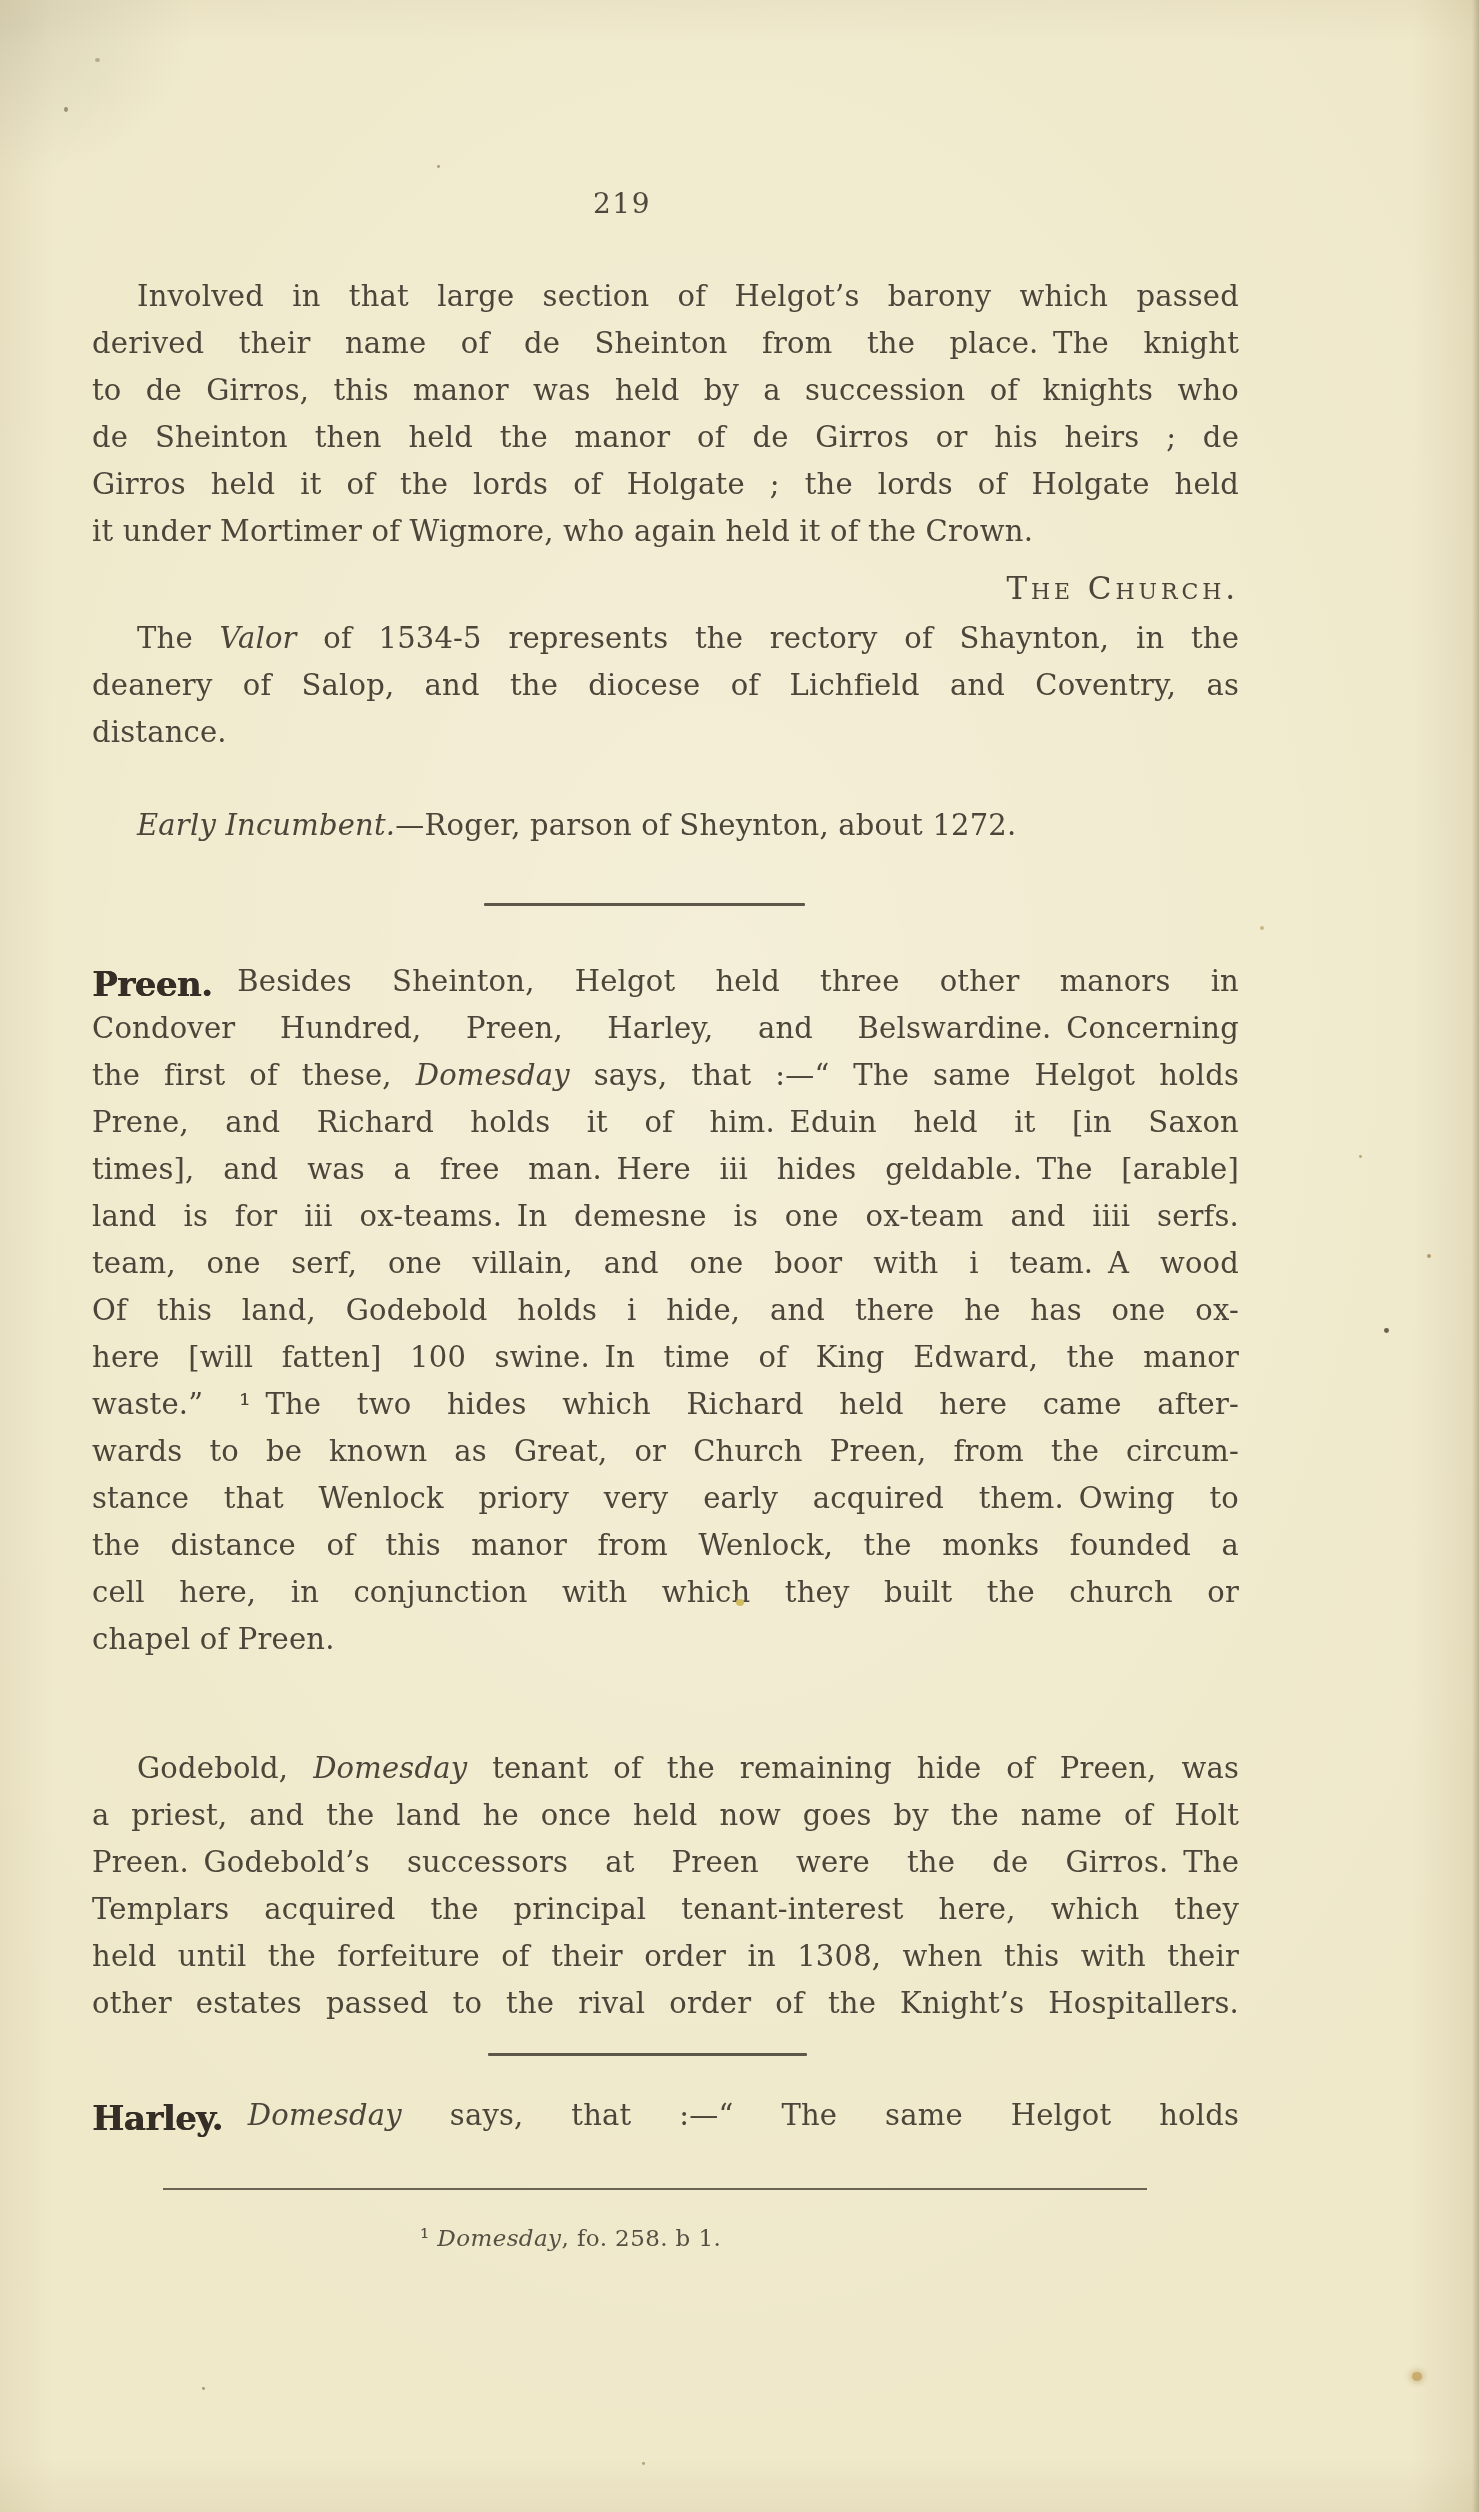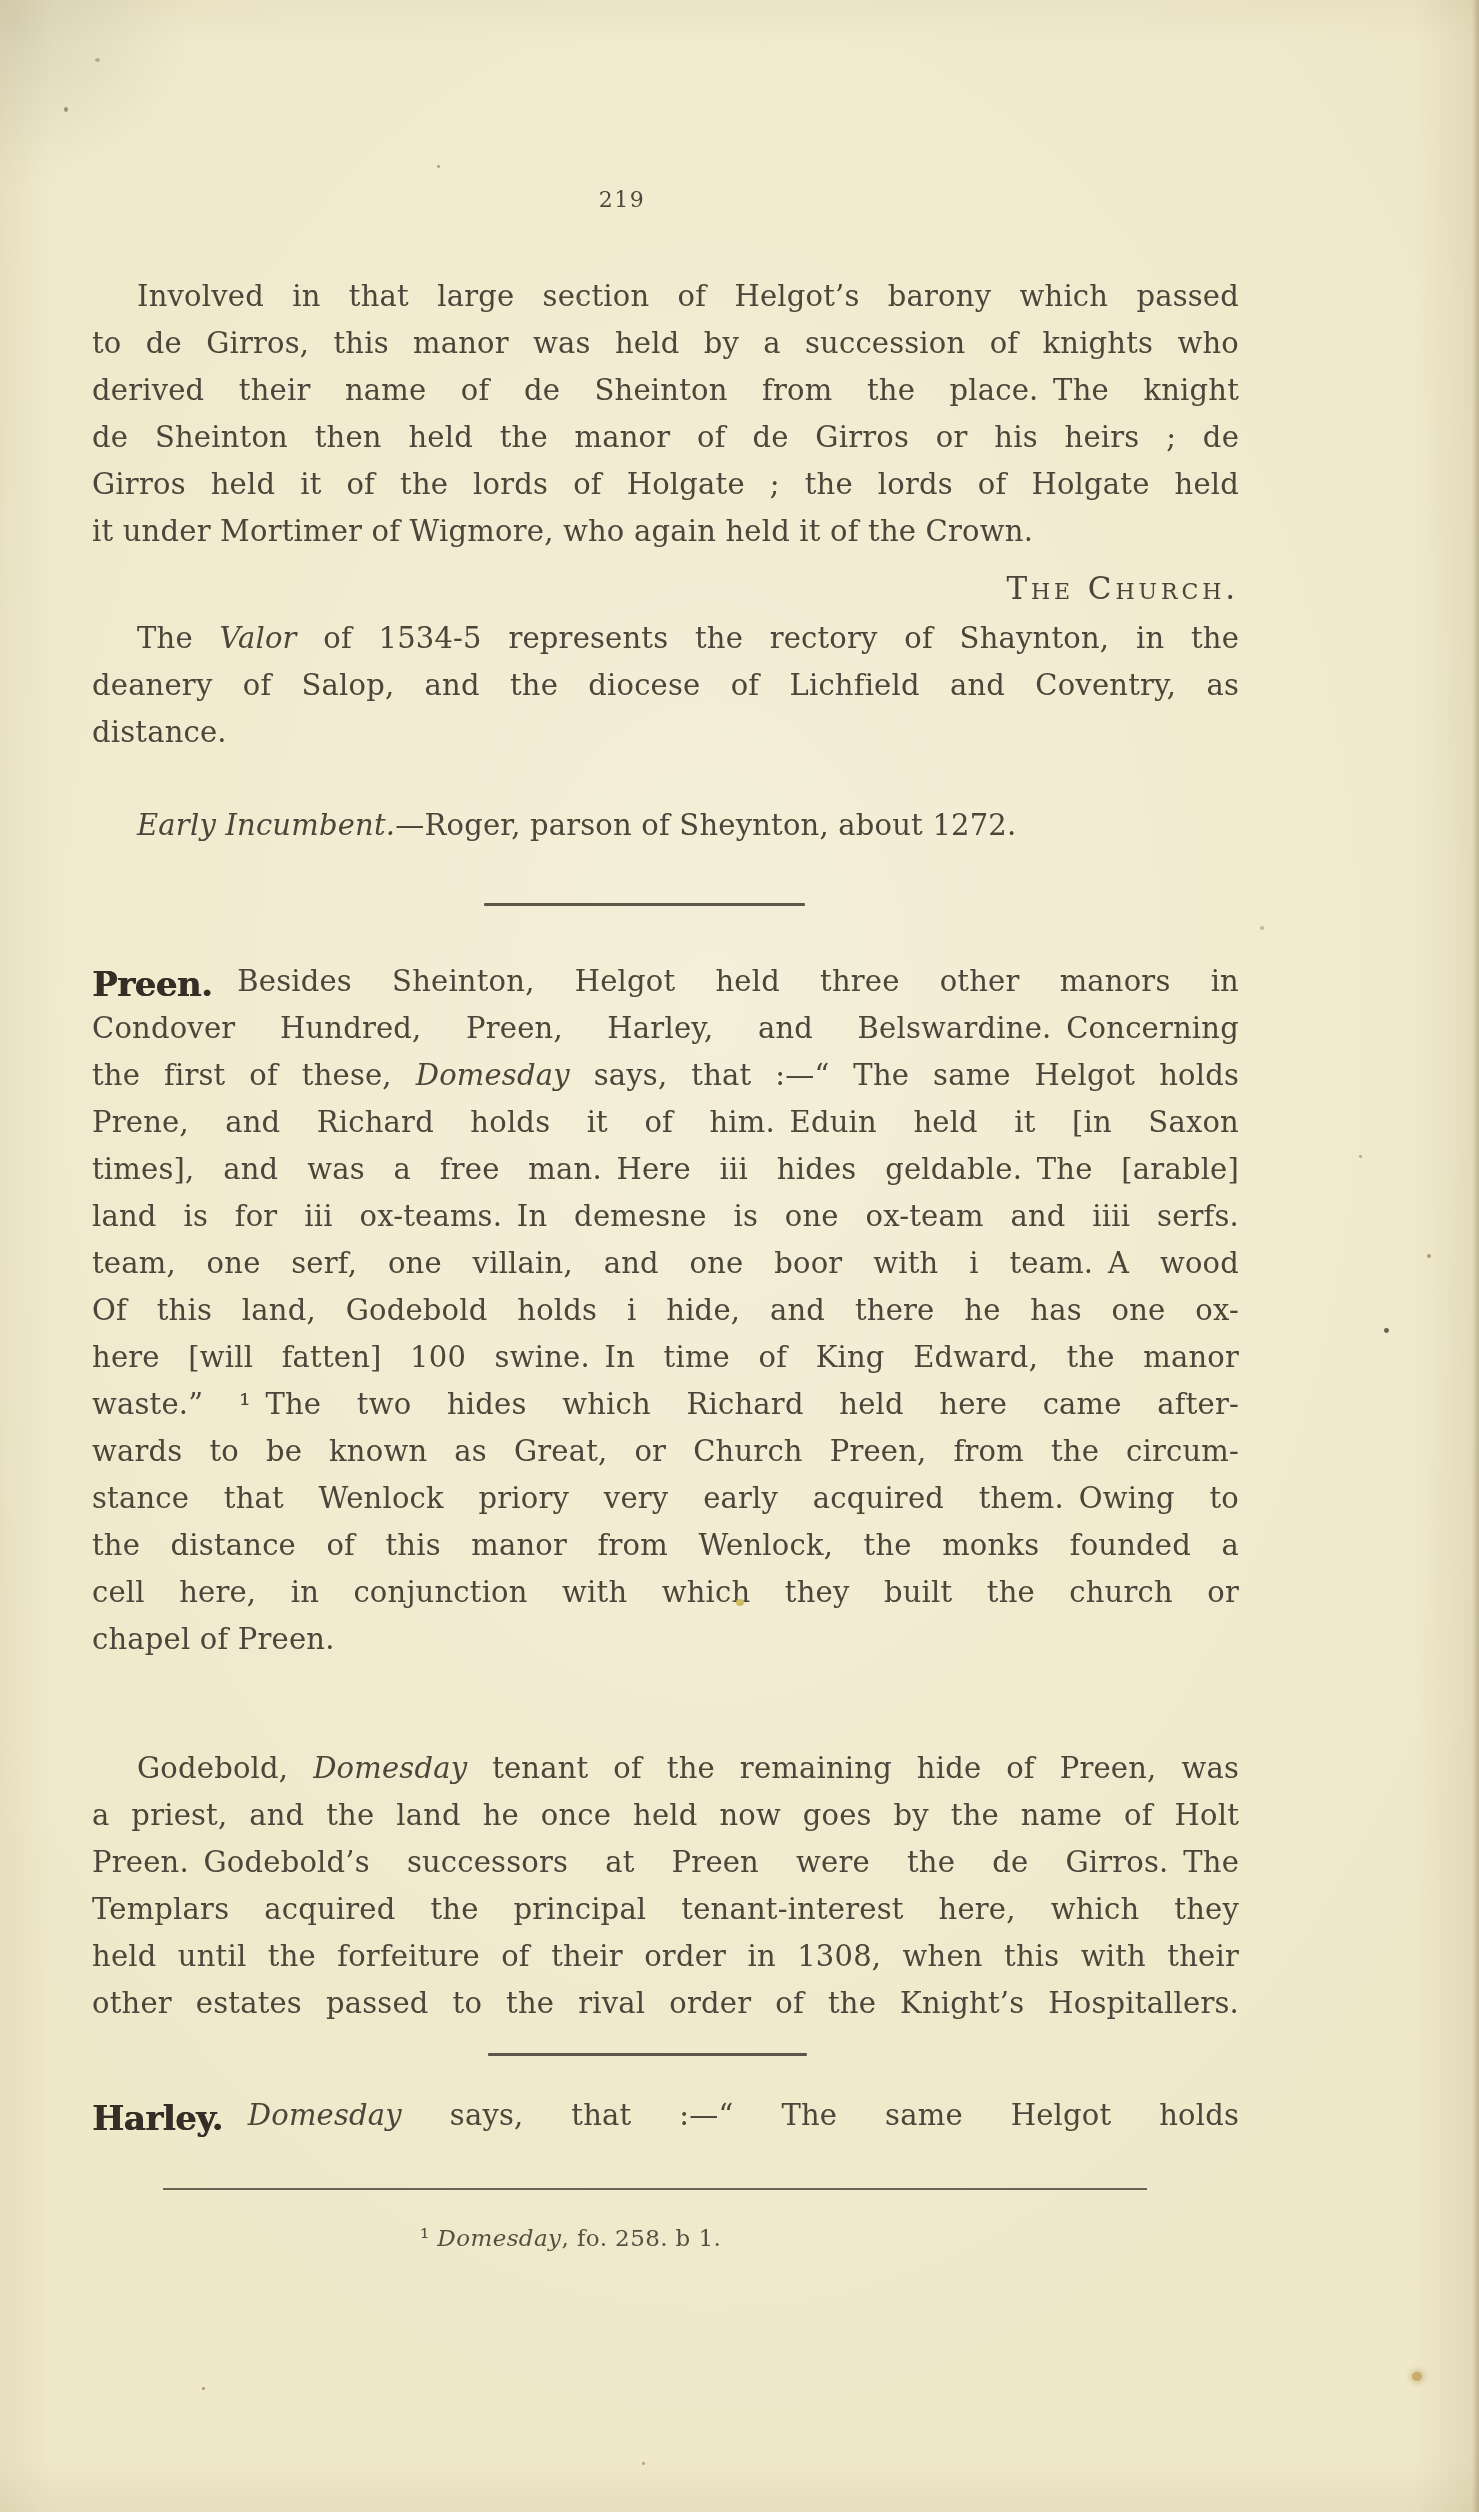--- a/index.html
+++ b/index.html
@@ -28,21 +28,21 @@
   }
   .tline.just { text-align-last:justify; }
   .tline.ind  { text-indent:45px; }
   .headword {
     font-size:34px; font-weight:bold; letter-spacing:-0.5px;
     color:#342e26; line-height:0; margin-right:25px; vertical-align:-4.9px;
     text-shadow:0.6px 0 0 #342e26;
   }
   .pagenum {
     position:absolute; top:187px; left:92px; width:1060px;
-    text-align:center; font-size:22px; letter-spacing:1.5px; color:#4e483c;
+    text-align:center; font-size:28px; letter-spacing:1.5px; color:#4e483c;
   }
   .church-heading {
     position:absolute; top:570px; left:92px; width:1147px;
     text-align:right; font-variant:small-caps; font-size:31px;
     letter-spacing:3.9px; color:#4b453a;
   }
   .rule { position:absolute; background:#5d5749; height:2.9px; border-radius:1px; }
   .rule-thin { position:absolute; background:#6b6455; height:1.9px; }
   .footnote {
     position:absolute; top:2225px; left:420px;
@@ -55,22 +55,22 @@
 <body>
 
 <div class="page">
 
   <div class="edge-right"></div>
 
   <div class="pagenum">219</div>
 
   <div class="block" style="top:273px;">
       <div class="tline just ind">Involved in that large section of Helgot’s barony which passed</div>
+      <div class="tline just">derived their name of de Sheinton from the place. The knight</div>
       <div class="tline just">to de Girros, this manor was held by a succession of knights who</div>
-      <div class="tline just">derived their name of de Sheinton from the place. The knight</div>
       <div class="tline just">de Sheinton then held the manor of de Girros or his heirs ; de</div>
       <div class="tline just">Girros held it of the lords of Holgate ; the lords of Holgate held</div>
       <div class="tline">it under Mortimer of Wigmore, who again held it of the Crown.</div>
     </div>
 
   <div class="church-heading">The Church.</div>
 
   <div class="block" style="top:615px;">
       <div class="tline just ind">The <i>Valor</i> of 1534-5 represents the rectory of Shaynton, in the</div>
       <div class="tline just">deanery of Salop, and the diocese of Lichfield and Coventry, as</div>

